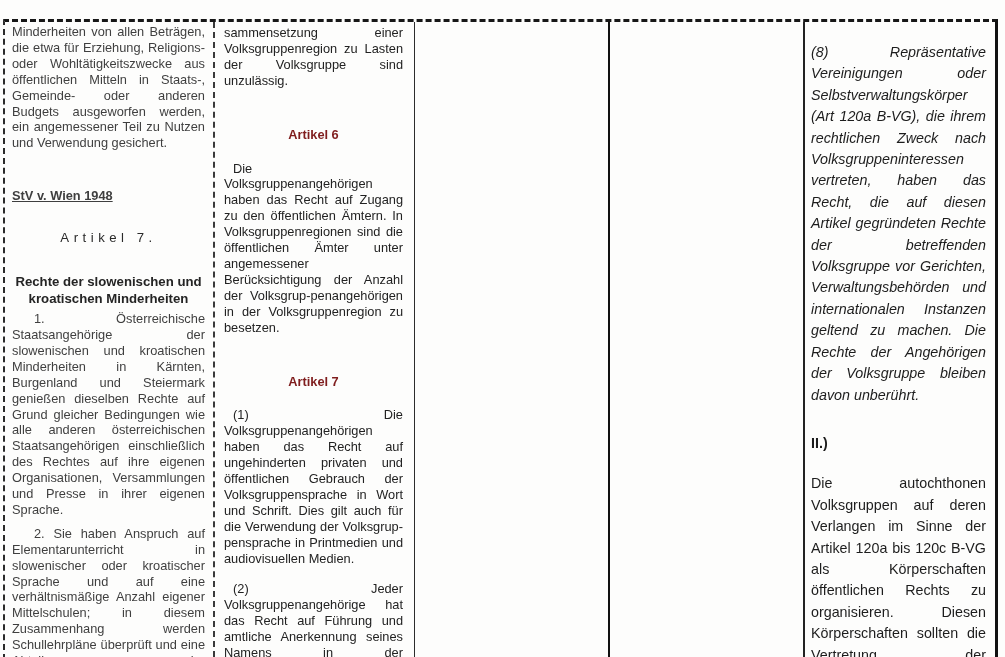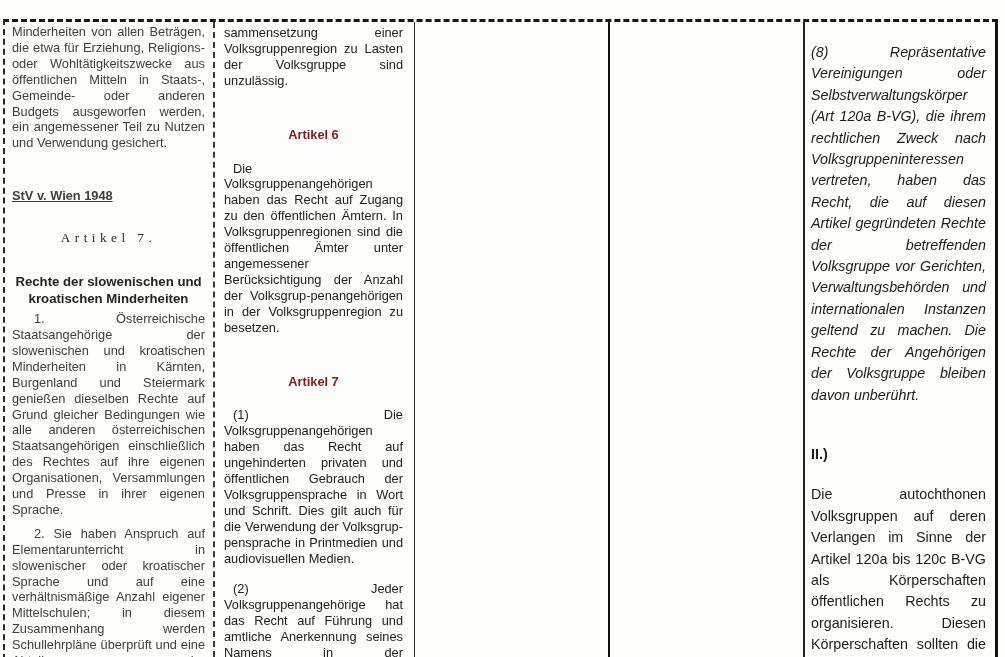--- a/index.html
+++ b/index.html
@@ -26,24 +26,24 @@
   .col4{width:195px;border-right:2px solid #222;}
   .col5{flex:1;padding:1px 9px 0 6px;font-size:14.3px;line-height:21.4px;color:#1d1d1d;}
   .col5 .ital{font-style:italic;}
   p{margin:0;text-align:justify;}
   .cont{text-indent:0;}
   .ind-lg{text-indent:22px;}
   .ind-sm{text-indent:9px;}
   .gap-md{margin-top:19px;}
   .gap-xs{margin-top:8px;}
   .h-underline{font-weight:bold;text-decoration:underline;text-align:left;margin-top:37px;}
-  .h-spaced{text-align:center;letter-spacing:4.5px;margin-top:26px;font-size:13.2px;color:#2a2a2a;font-family:Liberation Serif, serif;}
+  .h-spaced{text-align:center;letter-spacing:4.5px;margin-top:26px;font-size:13.2px;color:#2a2a2a;}
   .h-center-bold{font-weight:bold;text-align:center;margin-top:28px;font-size:13.2px;color:#242424;line-height:16.5px;}
   .h-artikel{font-weight:bold;text-align:center;margin-top:38px;margin-bottom:18px;color:#7f1d1d;}
-  .h-ii{font-weight:bold;margin-top:38px;margin-bottom:19px;text-align:left;font-style:normal;}
+  .h-ii{font-weight:bold;margin-top:27px;margin-bottom:19px;text-align:left;font-style:normal;}
   .p15{margin-top:15px;}
 </style>
 </head>
 <body>
 
 <div class="scan-page">
   <div class="doc-table">
 
     <div class="col col1">
       <p class="cont">Minderheiten von allen Beträgen, die etwa für Erziehung, Religions- oder Wohltätigkeitszwecke aus öffentlichen Mitteln in Staats-, Gemeinde- oder anderen Budgets ausgeworfen werden, ein angemessener Teil zu Nutzen und Verwendung gesichert.</p>

